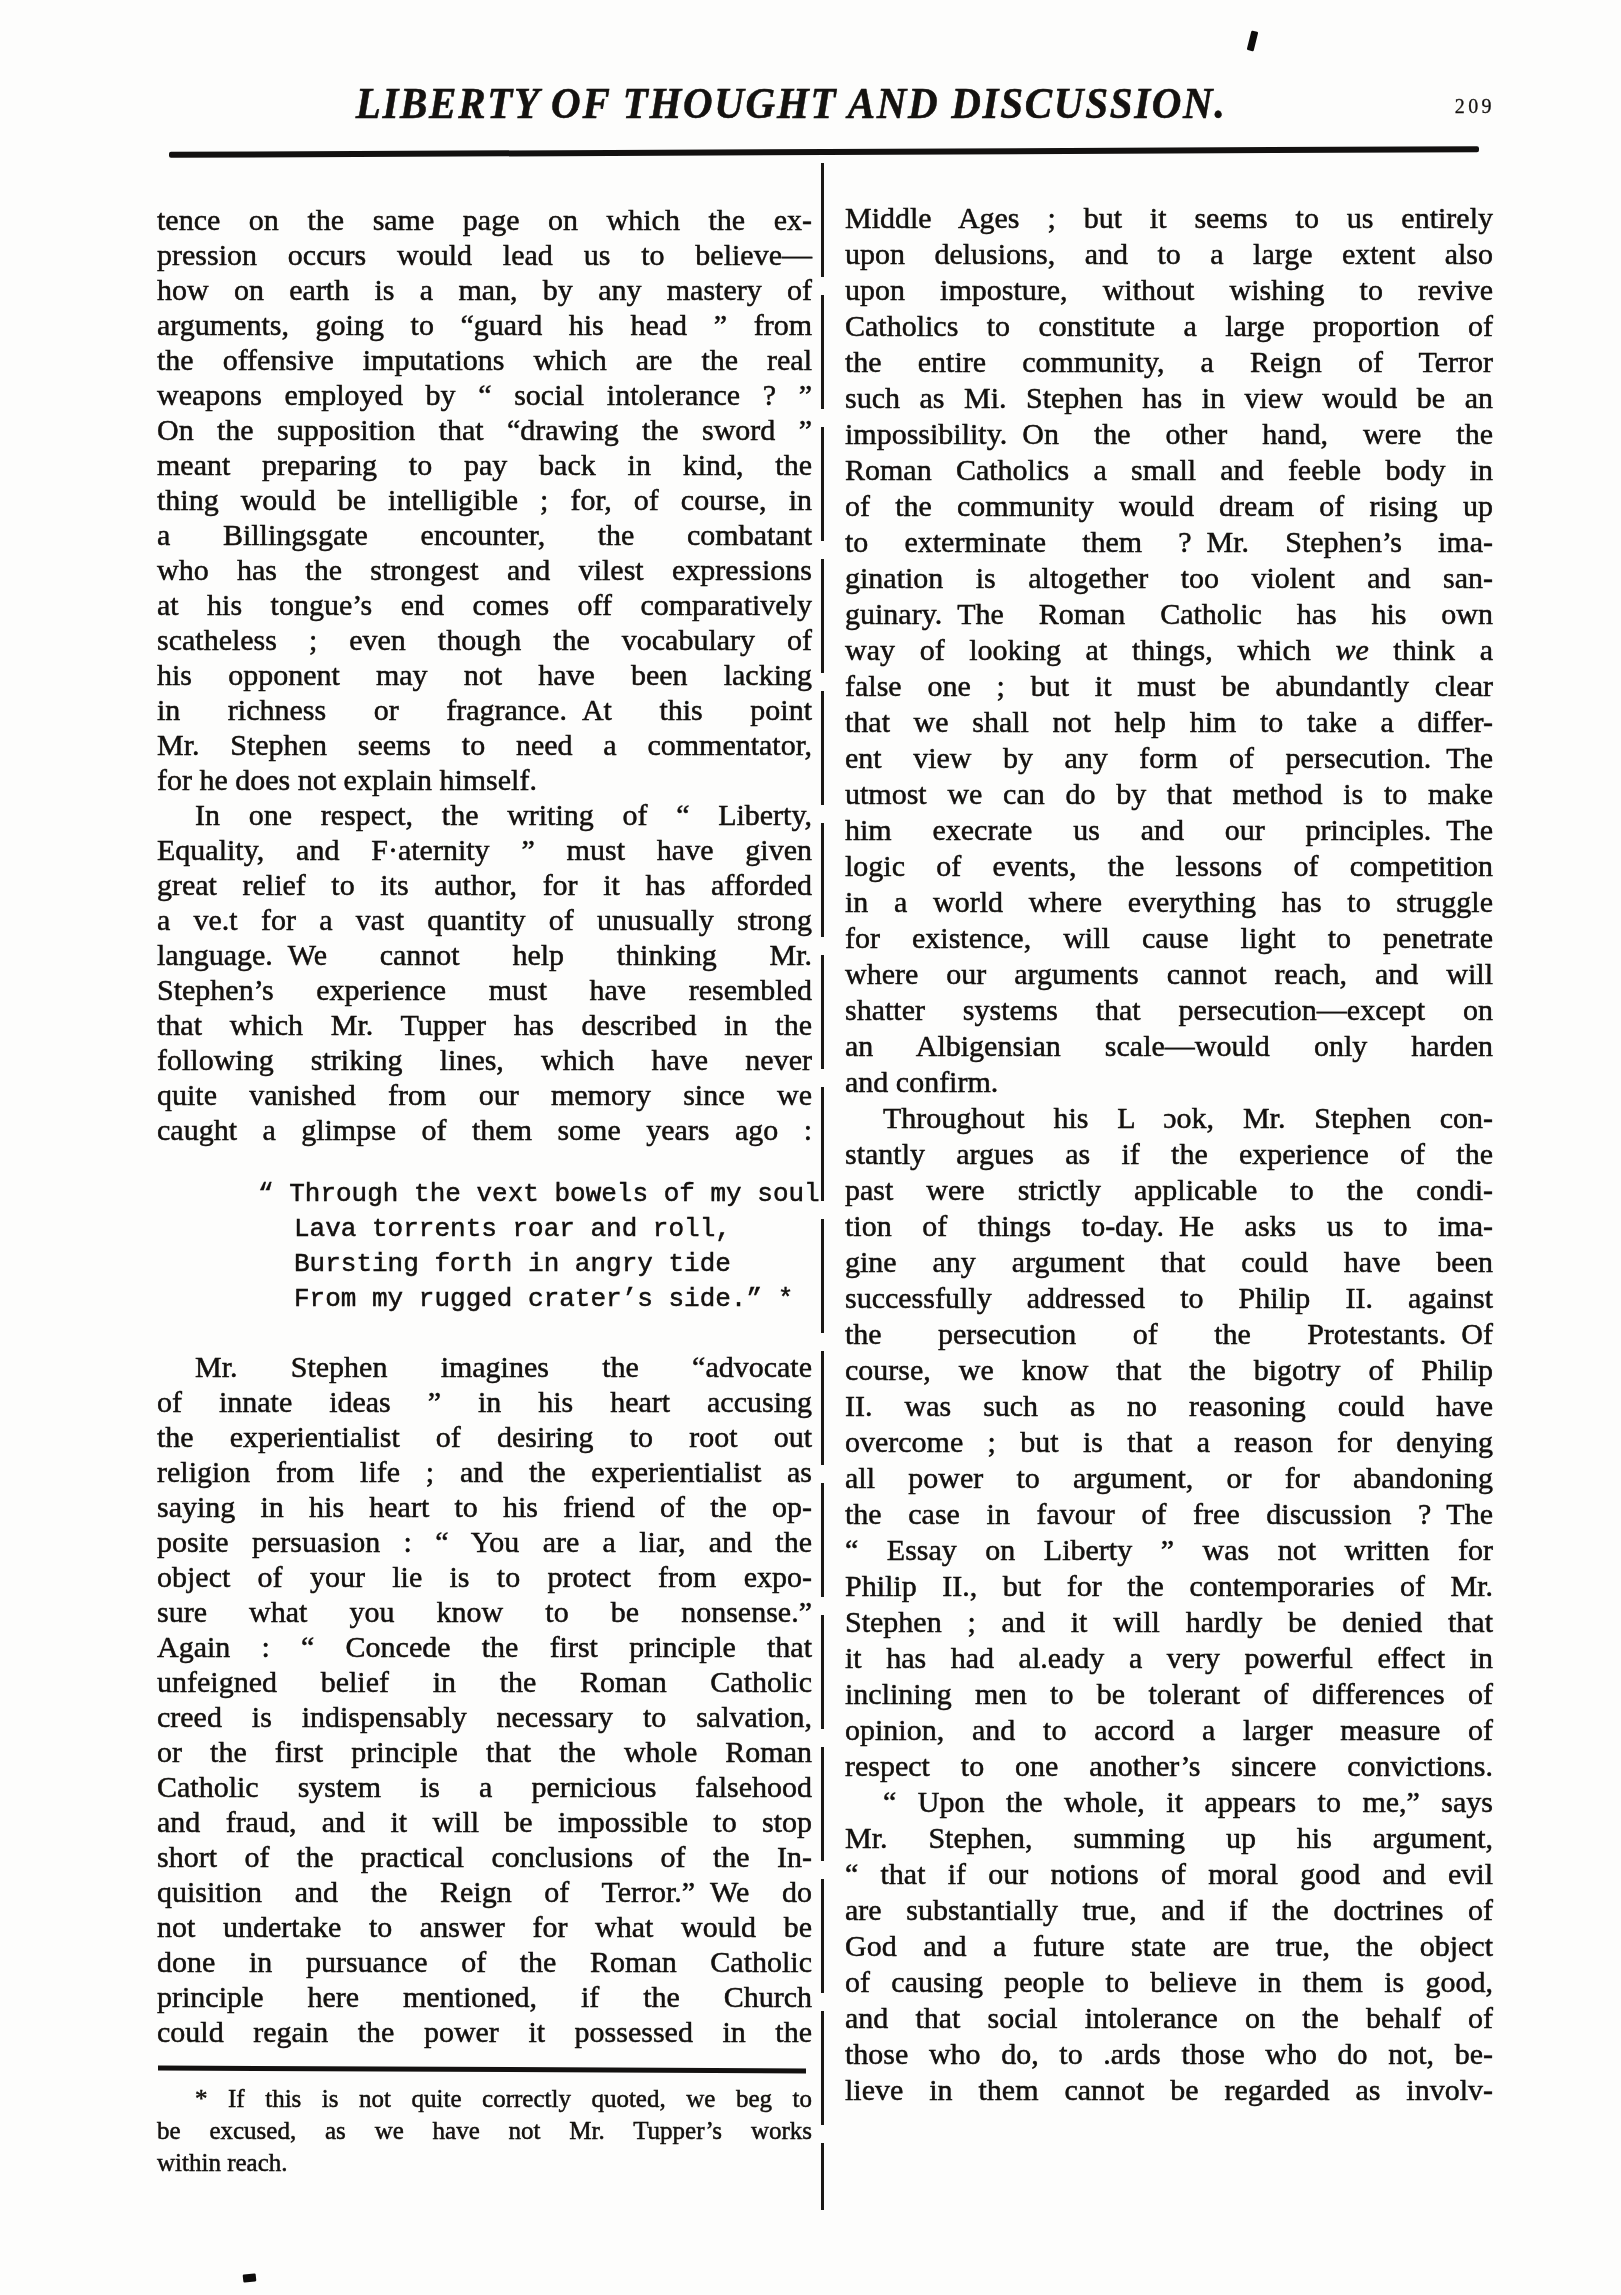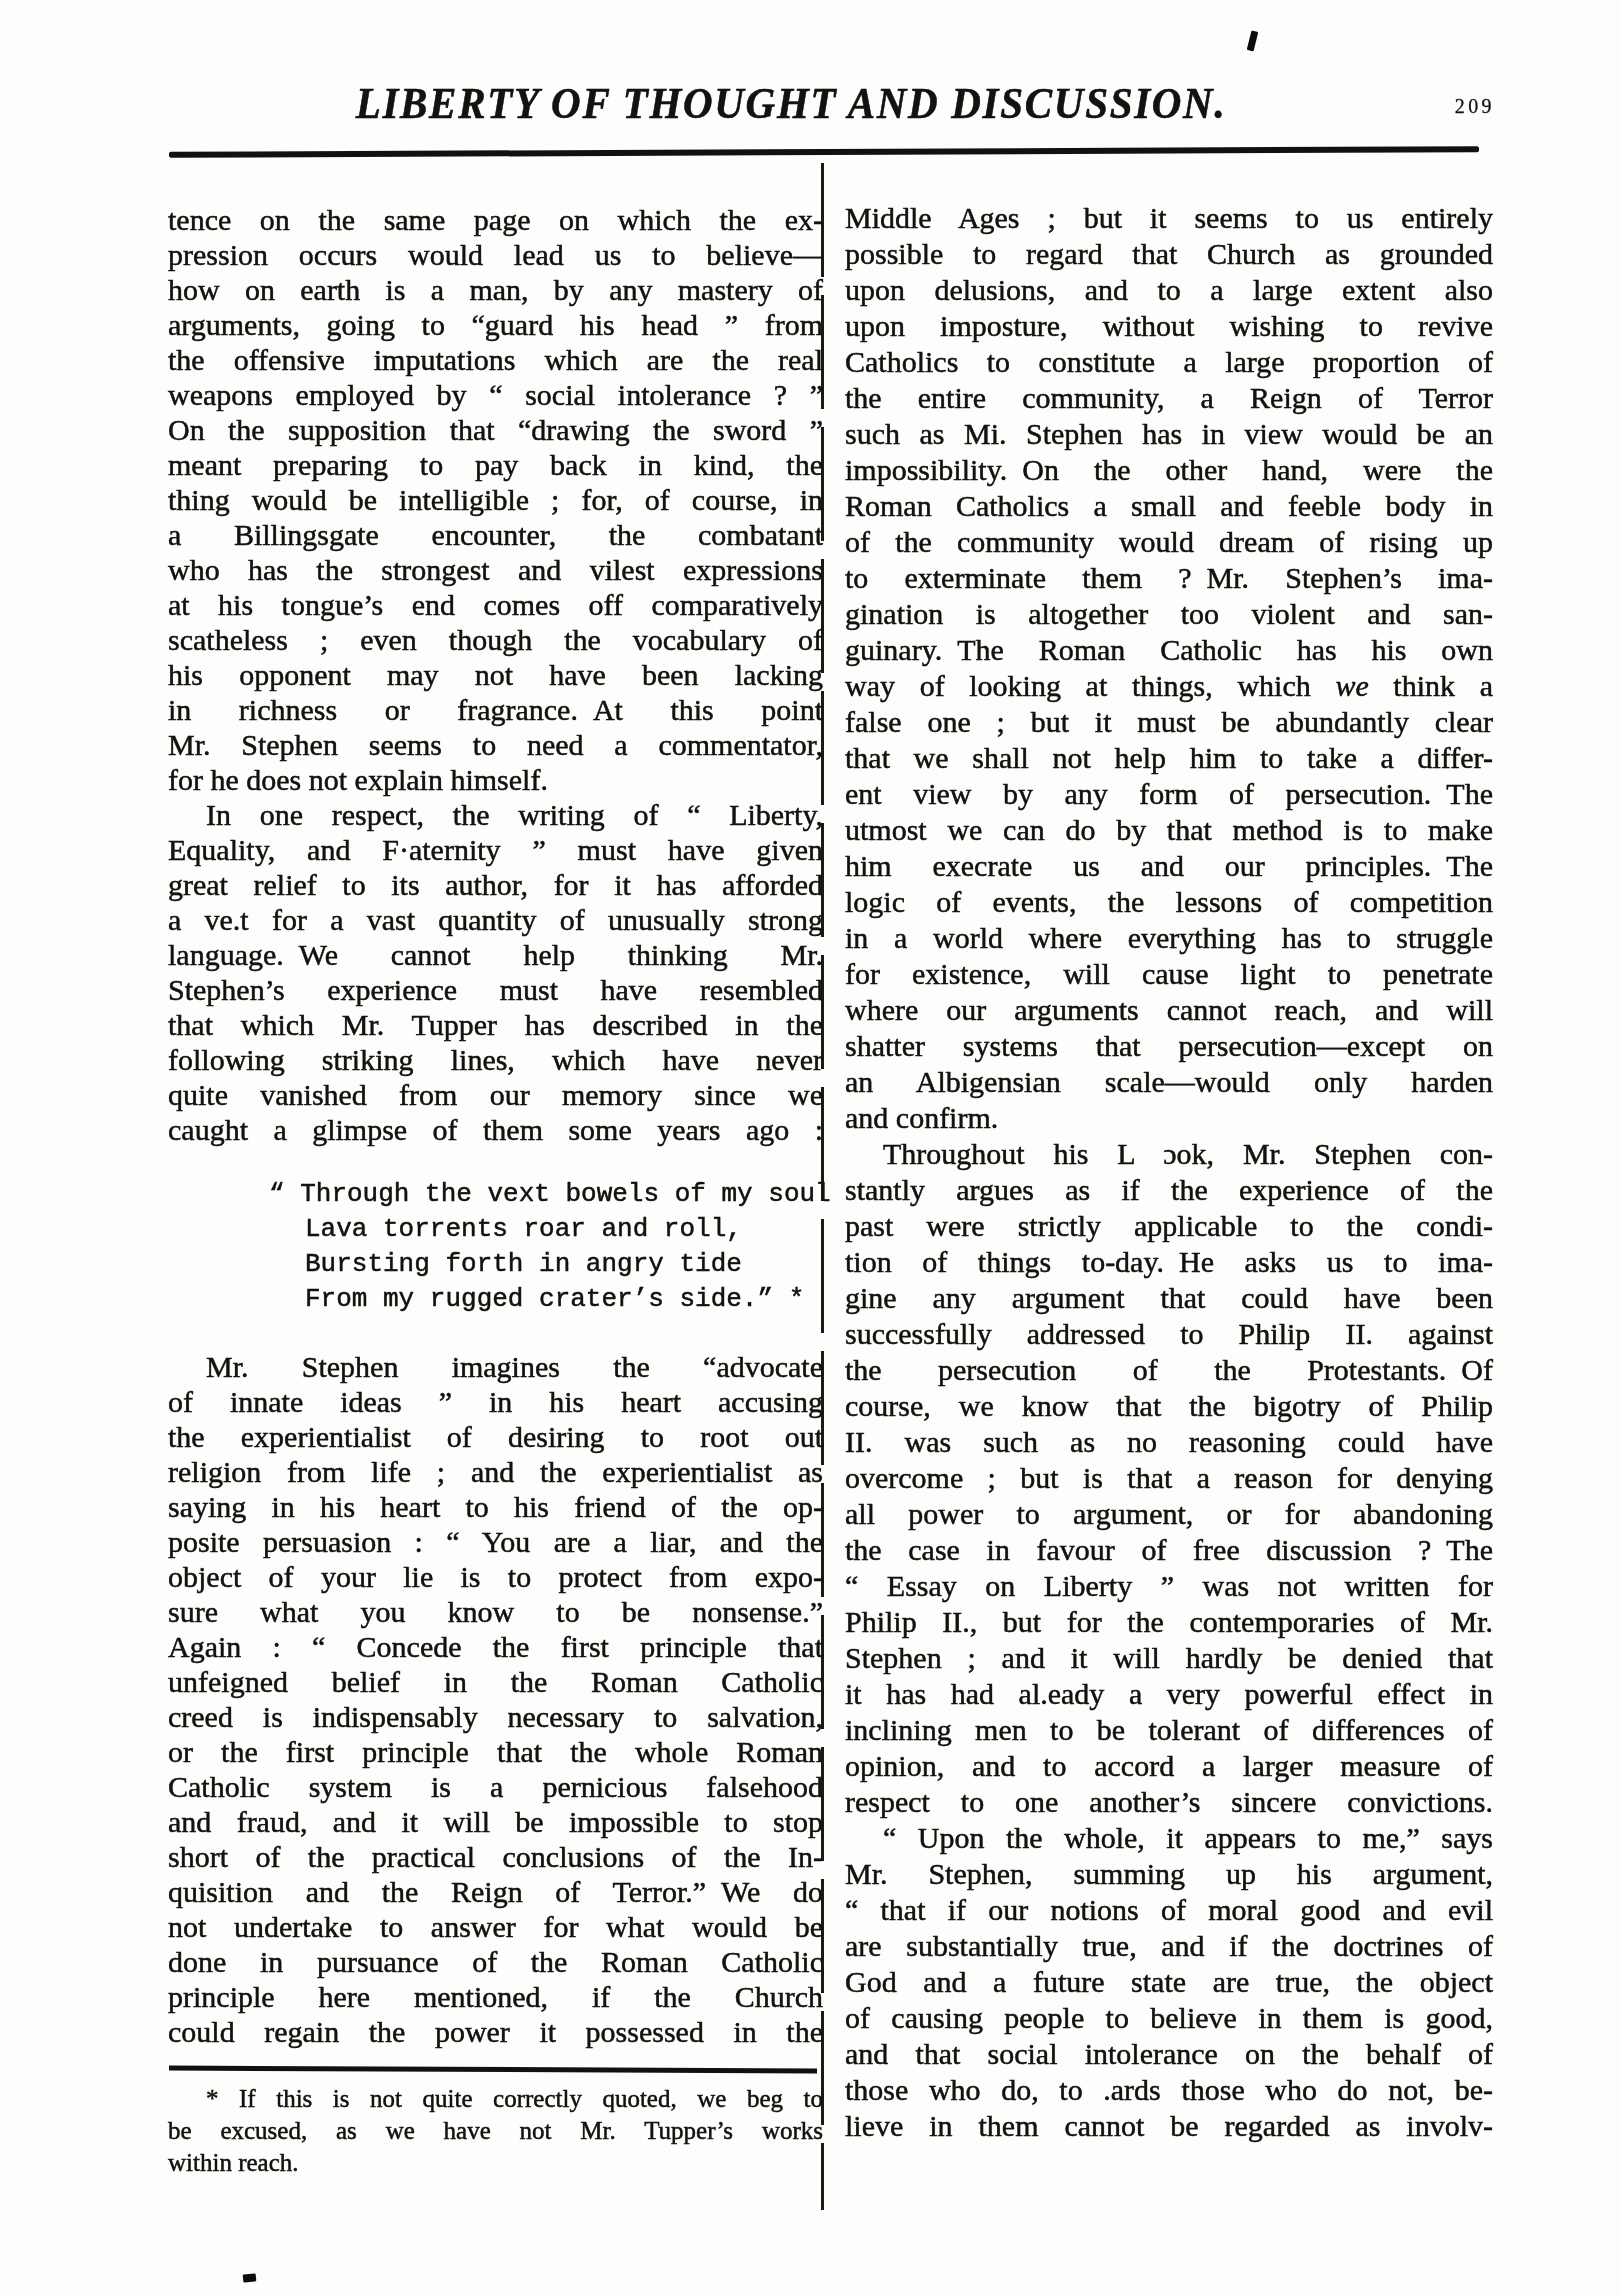--- a/index.html
+++ b/index.html
@@ -29,21 +29,21 @@
 
   
   .column-divider {
     position:absolute; left:821px; top:163px; width:2.7px; height:2047px;
     background:repeating-linear-gradient(to bottom,
       #1b1815 0px, #1b1815 114px, rgba(27,24,21,0) 114px, rgba(27,24,21,0) 132px);
   }
 
   
   .col { position:absolute; }
-  .col-left  { left:168px;  top:202px; width:655px; }
+  .col-left  { left:157px;  top:202px; width:655px; }
   .col-right { left:845px; top:200px; width:648px; }
 
   .line {
     white-space:nowrap; text-align:justify; text-align-last:justify;
     font-size:30px; -webkit-text-stroke:0.4px #171411;
     text-shadow:0 0 0.7px rgba(25,20,14,.45);
   }
   .col-left  .body .line { line-height:35px; }
   .col-right .body .line { line-height:36px; }
   .line.noj { text-align-last:left; }
@@ -138,21 +138,20 @@
       <div class="footnote-rule"></div>
       <div class="block footnote indent">
         <div class="line first">* If this is not quite correctly quoted, we beg to</div>
         <div class="line">be excused, as we have not Mr. Tupper’s works</div>
         <div class="line noj">within reach.</div>
       </div>
     </div>
   <div class="col col-right" id="col-right">
       <div class="block body">
         <div class="line first">Middle Ages ; but it seems to us entirely</div>
-        <div class="line">possible to regard that Church as grounded</div>
         <div class="line">upon delusions, and to a large extent also</div>
         <div class="line">upon imposture, without wishing to revive</div>
         <div class="line">Catholics to constitute a large proportion of</div>
         <div class="line">the entire community, a Reign of Terror</div>
         <div class="line">such as Mi. Stephen has in view would be an</div>
         <div class="line">impossibility. On the other hand, were the</div>
         <div class="line">Roman Catholics a small and feeble body in</div>
         <div class="line">of the community would dream of rising up</div>
         <div class="line">to exterminate them ? Mr. Stephen’s ima-</div>
         <div class="line">gination is altogether too violent and san-</div>

